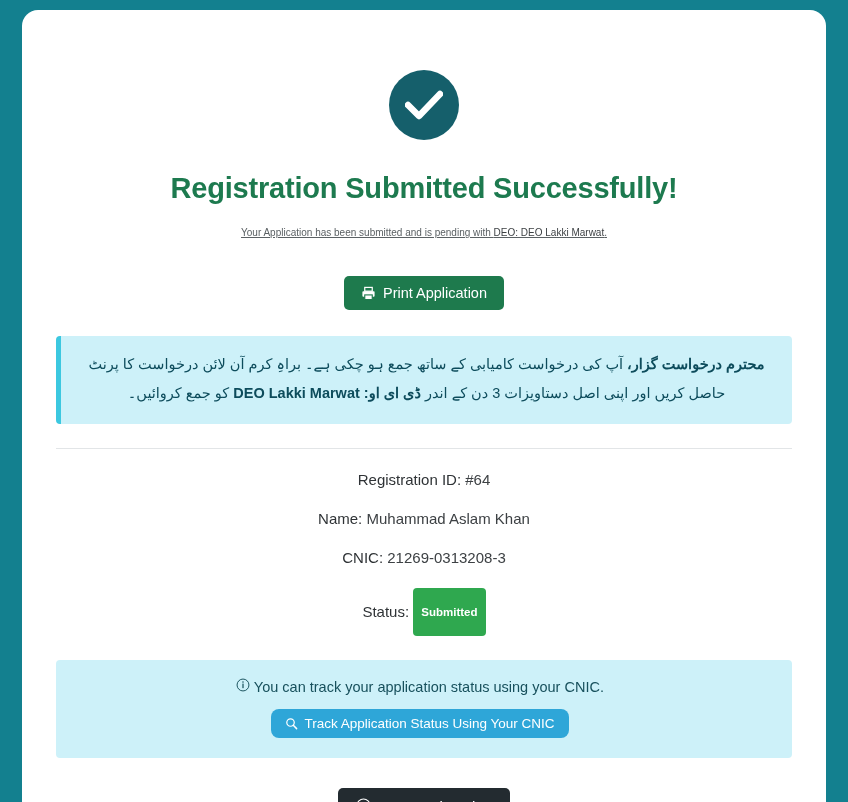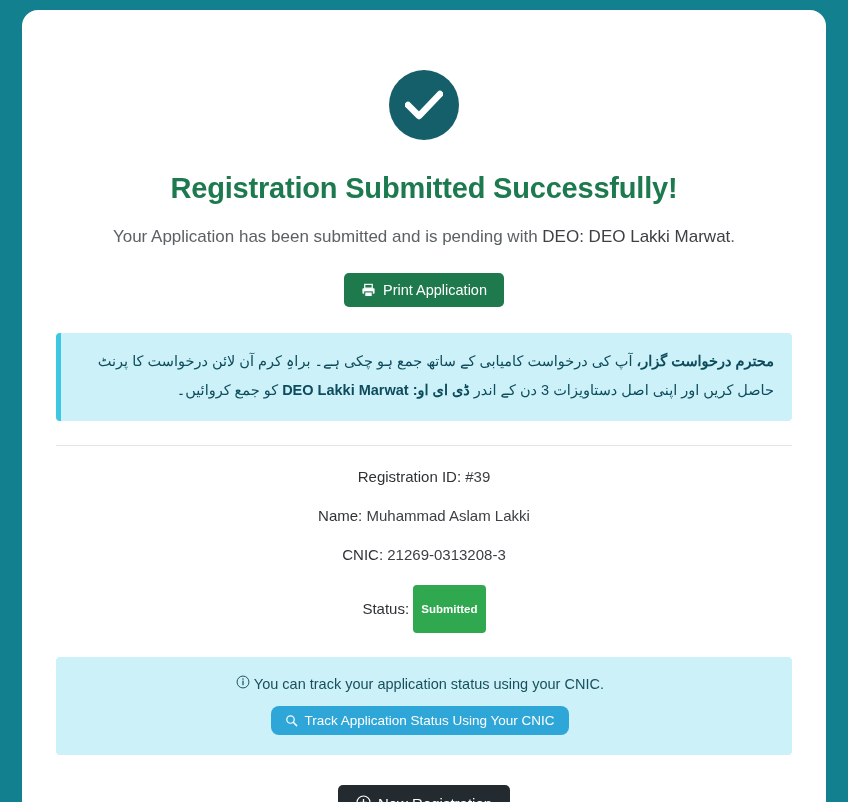--- a/index.html
+++ b/index.html
@@ -42,23 +42,24 @@
     transform: translate(-50%, -50%);
   }
   h1.title {
     color: #1d7a4f;
     font-size: 29px;
     font-weight: bold;
     margin: 32px 0 0 0;
     letter-spacing: -0.2px;
   }
   .subtitle {
-    font-size: 17px;
+    font-size: 10px;
     color: #5b6164;
-    margin: 22px 0 0 0;
+    margin: 22px 0 12px 0;
+    text-decoration: underline;
   }
   .subtitle .strong {
     color: #3d4144;
     font-weight: normal;
   }
   .print-btn {
     margin: 26px auto 0 auto;
     display: inline-flex;
     align-items: center;
     gap: 7px;
@@ -72,21 +73,20 @@
     font-family: "Liberation Sans", sans-serif;
     text-align: center;
   }
   .urdu-box {
     margin: 26px 0 0 0;
     background: #cdf1f9;
     border-left: 5px solid #3cc8e0;
     border-radius: 4px;
     padding: 14px 18px 16px 18px;
     direction: rtl;
-    text-align: right;
     color: #0d4c5c;
     font-size: 14.5px;
     line-height: 2.0;
   }
   .urdu-box b { font-weight: bold; }
   .divider {
     border: none;
     border-top: 1px solid #e2e5e7;
     margin: 24px 0 0 0;
   }
@@ -179,25 +179,25 @@
     </button>
 
     <div class="urdu-box">
       <b>محترم درخواست گزار،</b><span> آپ کی درخواست کامیابی کے ساتھ جمع ہو چکی ہے۔ براہِ کرم آن لائن درخواست کا پرنٹ حاصل کریں اور اپنی اصل دستاویزات 3 دن کے اندر </span><b>ڈی ای او: DEO Lakki Marwat</b><span> کو جمع کروائیں۔</span>
     </div>
 
     <hr class="divider">
 
     <div class="detail-row">
       <span class="label">Registration ID:</span>
-      <span>#39</span>
+      <span>#64</span>
     </div>
     <div class="detail-row">
       <span class="label">Name:</span>
-      <span>Muhammad Aslam Lakki</span>
+      <span>Muhammad Aslam Khan</span>
     </div>
     <div class="detail-row">
       <span class="label">CNIC:</span>
       <span>21269-0313208-3</span>
     </div>
     <div class="detail-row">
       <span class="label">Status:</span>
       <span class="badge">Submitted</span>
     </div>
 

